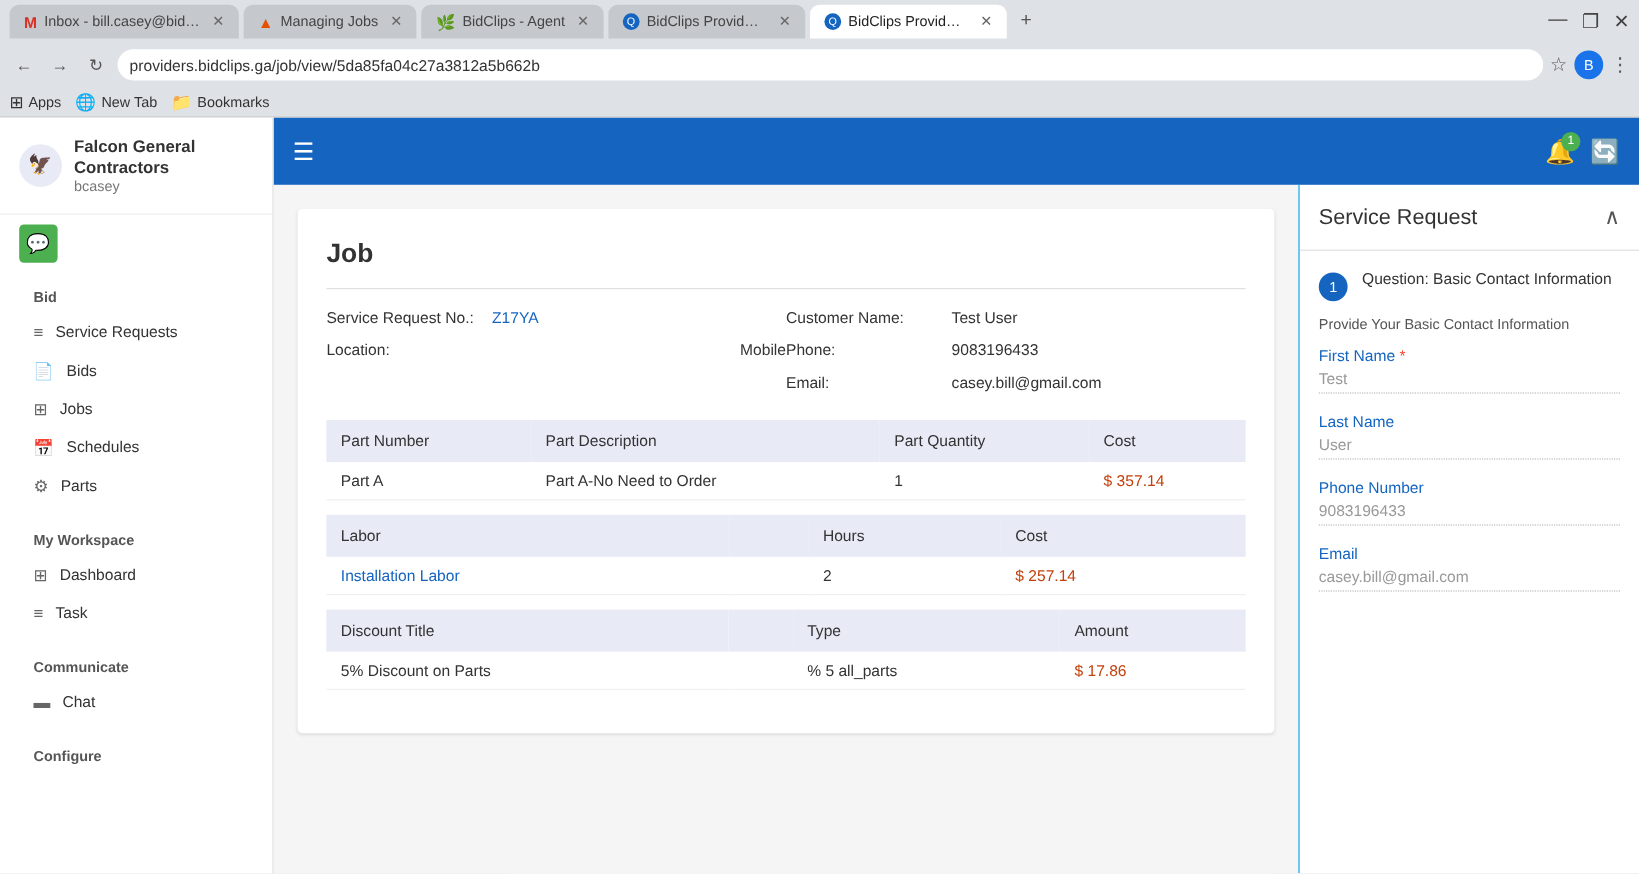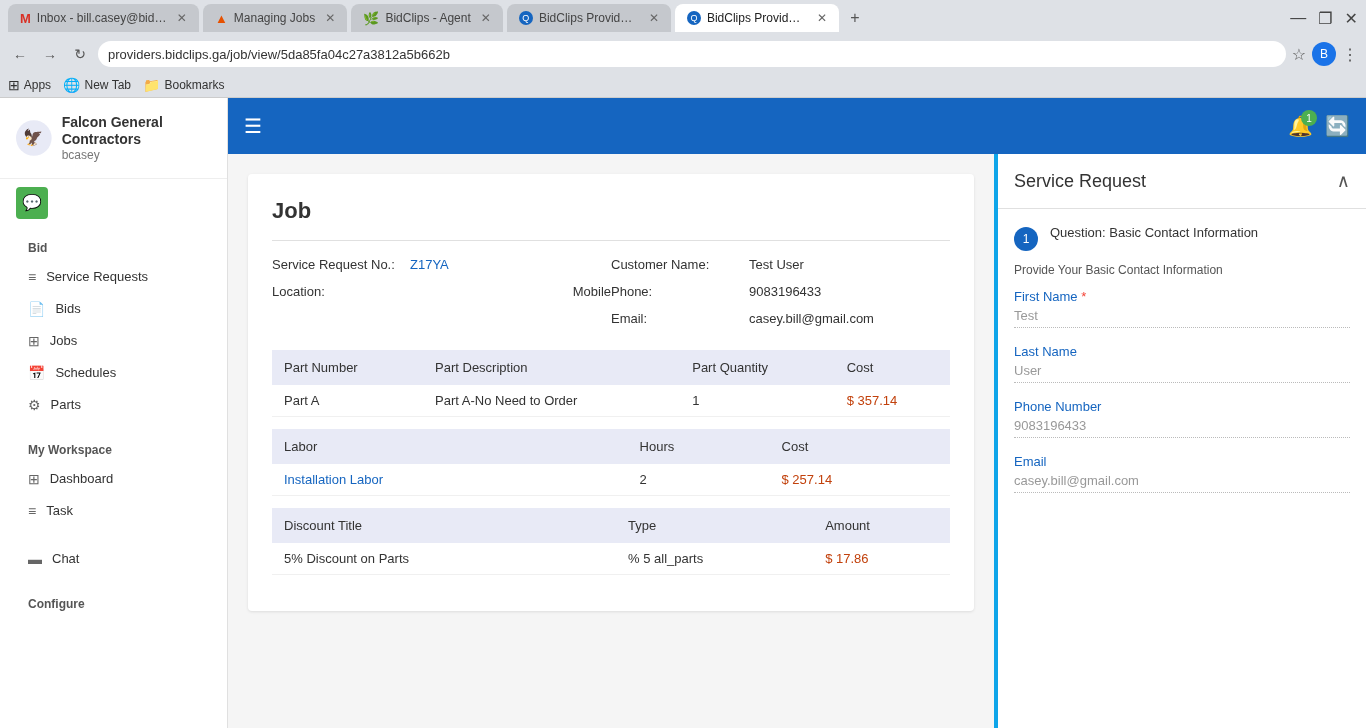--- a/index.html
+++ b/index.html
@@ -66,21 +66,21 @@
     .table-section { margin-bottom: 12px; }
     table { width: 100%; border-collapse: collapse; font-size: 13px; }
     thead tr { background: #e8eaf6; border-radius: 12px; }
     th { padding: 10px 12px; text-align: left; font-weight: normal; color: #333; }
     td { padding: 8px 12px; border-bottom: 1px solid #f0f0f0; color: #333; }
     tr:nth-child(even) td { background: #fafafa; }
     .cost-value { color: #c2410c; }
     .labor-link { color: #1565c0; text-decoration: none; }
 
     
-    .right-panel { width: 372px; background: #fff; border-left: 4px solid #0ea5e9; overflow-y: auto; flex-shrink: 0; }
+    .right-panel { width: 284px; background: #fff; border-left: 1px solid #0ea5e9; overflow-y: auto; flex-shrink: 0; }
     .right-panel-header { display: flex; align-items: center; justify-content: space-between; padding: 16px; border-bottom: 1px solid #e0e0e0; }
     .right-panel-title { font-size: 18px; color: #333; }
     .collapse-btn { color: #555; font-size: 18px; cursor: pointer; }
 
     .service-request-content { padding: 16px; }
     .step-indicator { display: flex; align-items: flex-start; gap: 12px; margin-bottom: 12px; }
     .step-circle { width: 24px; height: 24px; border-radius: 50%; background: #1565c0; color: white; font-size: 12px; display: flex; align-items: center; justify-content: center; flex-shrink: 0; margin-top: 2px; }
     .step-content { flex: 1; }
     .step-question { font-size: 13px; color: #333; font-weight: normal; margin-bottom: 4px; }
     .step-desc { font-size: 12px; color: #555; margin-bottom: 12px; }
@@ -207,20 +207,21 @@
         <span class="icon">⊞</span>
         <span>Dashboard</span>
       </div>
       <div class="sidebar-item">
         <span class="icon">≡</span>
         <span>Task</span>
       </div>
     </div>
 
     <div class="sidebar-section">
+      <div class="sidebar-section-title">Communicate</div>
       <div class="sidebar-item">
         <span class="icon">▬</span>
         <span>Chat</span>
       </div>
     </div>
 
     <div class="sidebar-section">
       <div class="sidebar-section-title">Configure</div>
     </div>
   </div>

